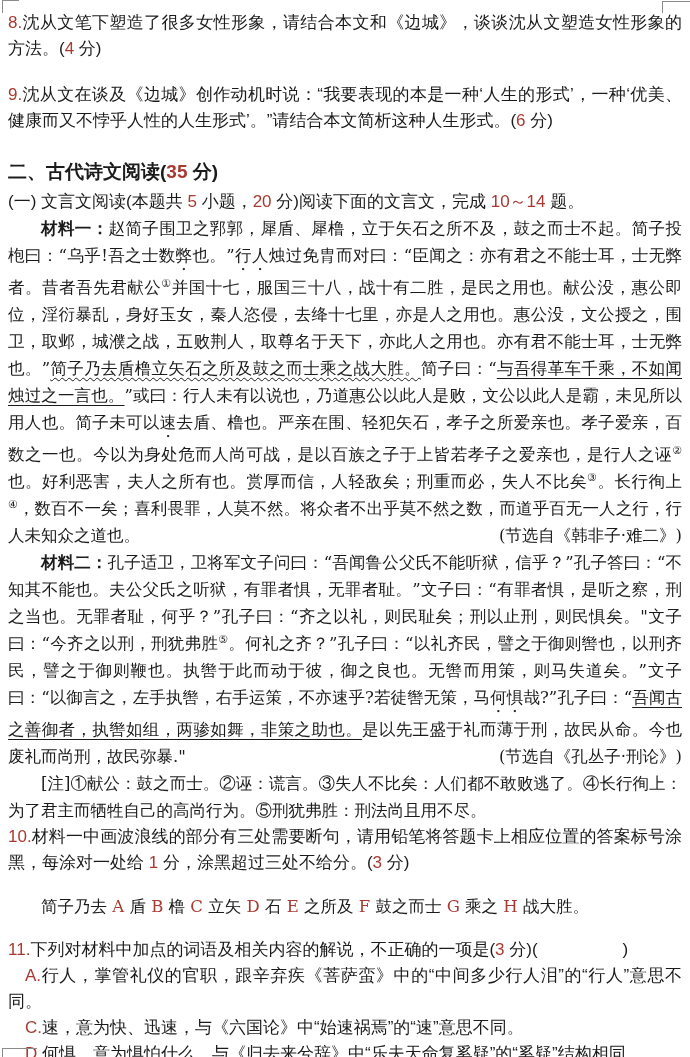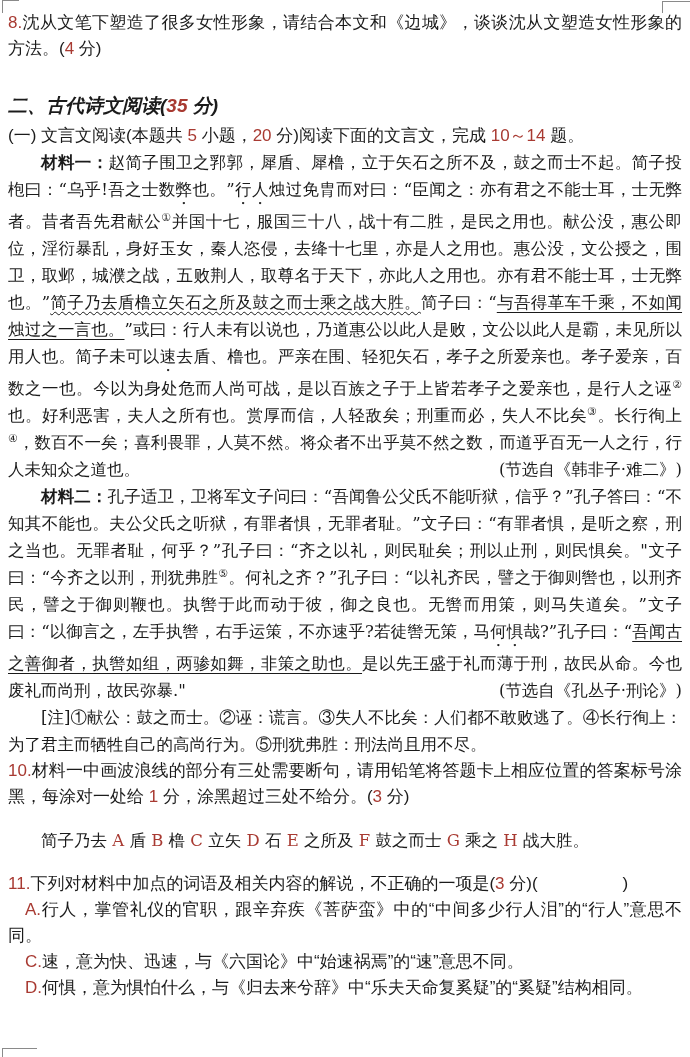--- a/index.html
+++ b/index.html
@@ -5,22 +5,22 @@
   html,body{margin:0;padding:0;background:#ffffff;}
   body{width:690px;height:1057px;overflow:hidden;position:relative;
        color:#1b1b1b;font-family:"Liberation Sans",sans-serif;}
   .doc{padding:10px 8px 0 8px;}
   p{margin:0;display:flow-root;}
   
   .q{font-size:17px;line-height:26px;text-align:justify;}
   
   .kai{font-family:"DejaVu Serif",serif;font-size:16.5px;line-height:27px;text-align:justify;}
   .ind{text-indent:2em;}
-  .hd{font-size:19px;line-height:28px;font-weight:bold;margin:0 0 3px 0;font-style:italic;}
-  #q8{margin-bottom:30px;}
+  .hd{font-size:19px;line-height:28px;font-weight:bold;margin:0 0 3px 0;}
+  #q8{margin-bottom:20px;}
   #q9{margin-bottom:24px;}
   .sent{padding-left:2em;margin:17px 0;}
   .opt{text-indent:1em;}
   
   .red{color:#a83a32;}
   .b{font-weight:bold;}
   .u{text-decoration-line:underline;text-decoration-thickness:1px;text-underline-offset:4px;}
   .wavy{text-decoration-line:underline;text-decoration-style:wavy;text-decoration-thickness:1px;text-underline-offset:3px;}
   .em{-webkit-text-emphasis:filled dot #1b1b1b;-webkit-text-emphasis-position:under;
       text-emphasis:filled dot #1b1b1b;text-emphasis-position:under right;}
@@ -30,20 +30,21 @@
   .corner{position:absolute;pointer-events:none;}
   #corner-tl{left:2px;top:0;width:16px;height:12px;border-left:1px solid #8a8a8a;border-top:1px solid #8a8a8a;}
   #corner-tr{left:662px;top:1px;width:27px;height:11px;border-left:1px solid #8a8a8a;border-top:1px solid #8a8a8a;}
   #corner-bl{left:2px;top:1048px;width:34px;height:9px;border-left:1px solid #8a8a8a;border-top:1px solid #8a8a8a;}
 </style>
 </head>
 <body>
 
 <div class="doc">
   <p class="q" id="q8"><span class="red">8.</span><span>沈从文笔下塑造了很多女性形象，请结合本文和《边城》，谈谈沈从文塑造女性形象的方法。(</span><span class="red">4</span><span> 分)</span></p>
+  <p class="q" id="q9"><span class="red">9.</span><span>沈从文在谈及《边城》创作动机时说：“我要表现的本是一种‘人生的形式’，一种‘优美、健康而又不悖乎人性的人生形式’。”请结合本文简析这种人生形式。(</span><span class="red">6</span><span> 分)</span></p>
   <p class="hd"><span>二、古代诗文阅读(</span><span class="red">35</span><span> 分)</span></p>
   <p class="q"><span>(一) 文言文阅读(本题共 </span><span class="red">5</span><span> 小题，</span><span class="red">20</span><span> 分)阅读下面的文言文，完成 </span><span class="red">10～14</span><span> 题。</span></p>
   <p class="kai ind"><span class="b">材料一：</span><span>赵简子围卫之郛郭，犀盾、犀橹，立于矢石之所不及，鼓之而士不起。简子投枹曰：“乌乎!吾之士数</span><span class="em">弊</span><span>也。”</span><span class="em">行人</span><span>烛过免胄而对曰：“臣闻之：亦有君之不能士耳，士无弊者。昔者吾先君献公</span><span class="sup">①</span><span>并国十七，服国三十八，战十有二胜，是民之用也。献公没，惠公即位，淫衍暴乱，身好玉女，秦人恣侵，去绛十七里，亦是人之用也。惠公没，文公授之，围卫，取邺，城濮之战，五败荆人，取尊名于天下，亦此人之用也。亦有君不能士耳，士无弊也。”</span><span class="wavy">简子乃去盾橹立矢石之所及鼓之而士乘之战大胜。</span><span>简子曰：“</span><span class="u">与吾得革车千乘，不如闻烛过之一言也。</span><span>”或曰：行人未有以说也，乃道惠公以此人是败，文公以此人是霸，未见所以用人也。简子未可以</span><span class="em">速</span><span>去盾、橹也。严亲在围、轻犯矢石，孝子之所爱亲也。孝子爱亲，百数之一也。今以为身处危而人尚可战，是以百族之子于上皆若孝子之爱亲也，是行人之诬</span><span class="sup">②</span><span>也。好利恶害，夫人之所有也。赏厚而信，人轻敌矣；刑重而必，失人不比矣</span><span class="sup">③</span><span>。长行徇上</span><span class="sup">④</span><span>，数百不一矣；喜利畏罪，人莫不然。将众者不出乎莫不然之数，而道乎百无一人之行，行人未知众之道也。</span><span class="src">(节选自《韩非子·难二》)</span></p>
   <p class="kai ind"><span class="b">材料二：</span><span>孔子适卫，卫将军文子问曰：“吾闻鲁公父氏不能听狱，信乎？”孔子答曰：“不知其不能也。夫公父氏之听狱，有罪者惧，无罪者耻。”文子曰：“有罪者惧，是听之察，刑之当也。无罪者耻，何乎？”孔子曰：“齐之以礼，则民耻矣；刑以止刑，则民惧矣。"文子曰：“今齐之以刑，刑犹弗胜</span><span class="sup">⑤</span><span>。何礼之齐？”孔子曰：“以礼齐民，譬之于御则辔也，以刑齐民，譬之于御则鞭也。执辔于此而动于彼，御之良也。无辔而用策，则马失道矣。”文子曰：“以御言之，左手执辔，右手运策，不亦速乎?若徒辔无策，马</span><span class="em">何惧</span><span>哉?”孔子曰：“</span><span class="u">吾闻古之善御者，执辔如组，两骖如舞，非策之助也。</span><span>是以先王盛于礼而薄于刑，故民从命。今也废礼而尚刑，故民弥暴."</span><span class="src">(节选自《孔丛子·刑论》)</span></p>
   <p class="kai ind"><span>[注]①献公：鼓之而士。②诬：谎言。③失人不比矣：人们都不敢败逃了。④长行徇上：为了君主而牺牲自己的高尚行为。⑤刑犹弗胜：刑法尚且用不尽。</span></p>
   <p class="q"><span class="red">10.</span><span>材料一中画波浪线的部分有三处需要断句，请用铅笔将答题卡上相应位置的答案标号涂黑，每涂对一处给 </span><span class="red">1</span><span> 分，涂黑超过三处不给分。(</span><span class="red">3</span><span> 分)</span></p>
   <p class="kai sent"><span>简子乃去 </span><span class="red">A</span><span> 盾 </span><span class="red">B</span><span> 橹 </span><span class="red">C</span><span> 立矢 </span><span class="red">D</span><span> 石 </span><span class="red">E</span><span> 之所及 </span><span class="red">F</span><span> 鼓之而士 </span><span class="red">G</span><span> 乘之 </span><span class="red">H</span><span> 战大胜。</span></p>
   <p class="q"><span class="red">11.</span><span>下列对材料中加点的词语及相关内容的解说，不正确的一项是(</span><span class="red">3</span><span> 分)(　　　　　)</span></p>
   <p class="q opt"><span class="red">A.</span><span>行人，掌管礼仪的官职，跟辛弃疾《菩萨蛮》中的“中间多少行人泪”的“行人”意思不同。</span></p>
   <p class="q opt"><span class="red">C.</span><span>速，意为快、迅速，与《六国论》中“始速祸焉”的“速”意思不同。</span></p>

